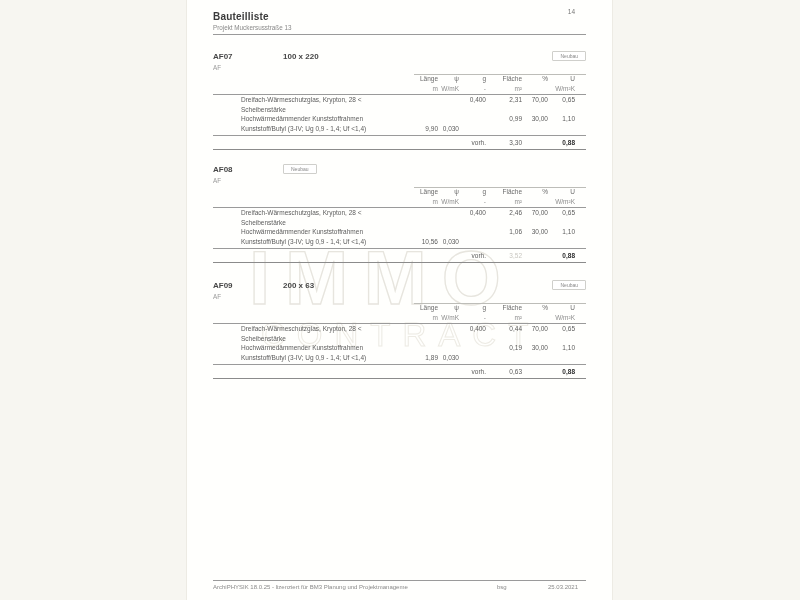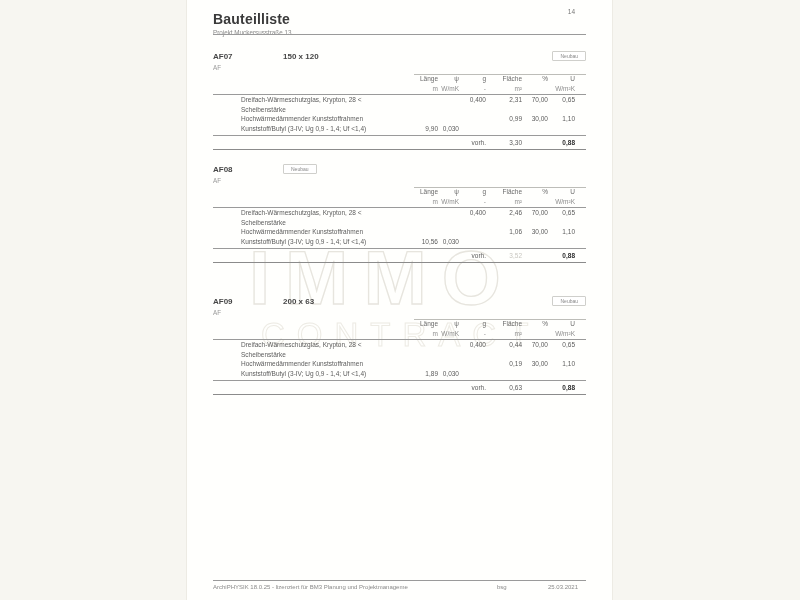--- a/index.html
+++ b/index.html
@@ -9,26 +9,26 @@
     font-family:"Liberation Sans", sans-serif;
     color:#5c5c5c;
   }
   .page{
     position:absolute;left:186px;top:0;width:427px;height:600px;
     background:#fffffd;box-sizing:border-box;
     border-left:1px solid #edebe4;border-right:1px solid #edebe4;
   }
   .pagenum{position:absolute;top:8px;right:37px;font-size:6.5px;color:#777;z-index:2;}
   .doc-header{position:absolute;left:26px;top:11px;width:373px;z-index:2;}
-  .doc-title{font-size:14px;font-weight:bold;color:#3a3a3a;letter-spacing:.2px;}
+  .doc-title{font-size:10px;font-weight:bold;color:#3a3a3a;letter-spacing:.2px;}
   .doc-sub{font-size:6.3px;color:#888;margin-top:2px;}
   .doc-rule{position:absolute;left:26px;top:34px;width:373px;border-top:1px solid #9a9a9a;z-index:2;}
 
   .section{position:absolute;left:26px;width:373px;z-index:2;}
-  #sec0{top:50px;} #sec1{top:163px;} #sec2{top:295px;}
+  #sec0{top:50px;} #sec1{top:163px;} #sec2{top:279px;}
   .sec-head{display:flex;align-items:center;height:12px;}
   .sec-code{width:70px;font-size:8px;font-weight:bold;color:#474747;}
   .sec-size{flex:1;font-size:8px;font-weight:bold;color:#474747;}
   .badge{font-size:5px;color:#888;border:1px solid #cfcfcb;background:#fff;
          padding:1.5px 7px;border-radius:1px;line-height:5px;}
   .sec-sub{font-size:6.3px;color:#999;margin-top:2px;height:9px;}
 
   .tbl{margin-top:1px;position:relative;}
   .trow{
     display:grid;
@@ -77,21 +77,21 @@
 
   <div class="doc-header">
     <div class="doc-title">Bauteilliste</div>
     <div class="doc-sub">Projekt Muckersusstraße 13</div>
   </div>
   <div class="doc-rule"></div>
 
   <div class="section" id="sec0">
     <div class="sec-head">
       <span class="sec-code">AF07</span>
-      <span class="sec-size">150 x 120</span>
+      <span class="sec-size">100 x 220</span>
       <span class="badge">Neubau</span>
     </div>
     <div class="sec-sub">AF</div>
     <div class="tbl">
       <div class="trow thead">
         <span class="c lbl"></span>
         <span class="c">Länge</span>
         <span class="c">ψ</span>
         <span class="c">g</span>
         <span class="c">Fläche</span>

